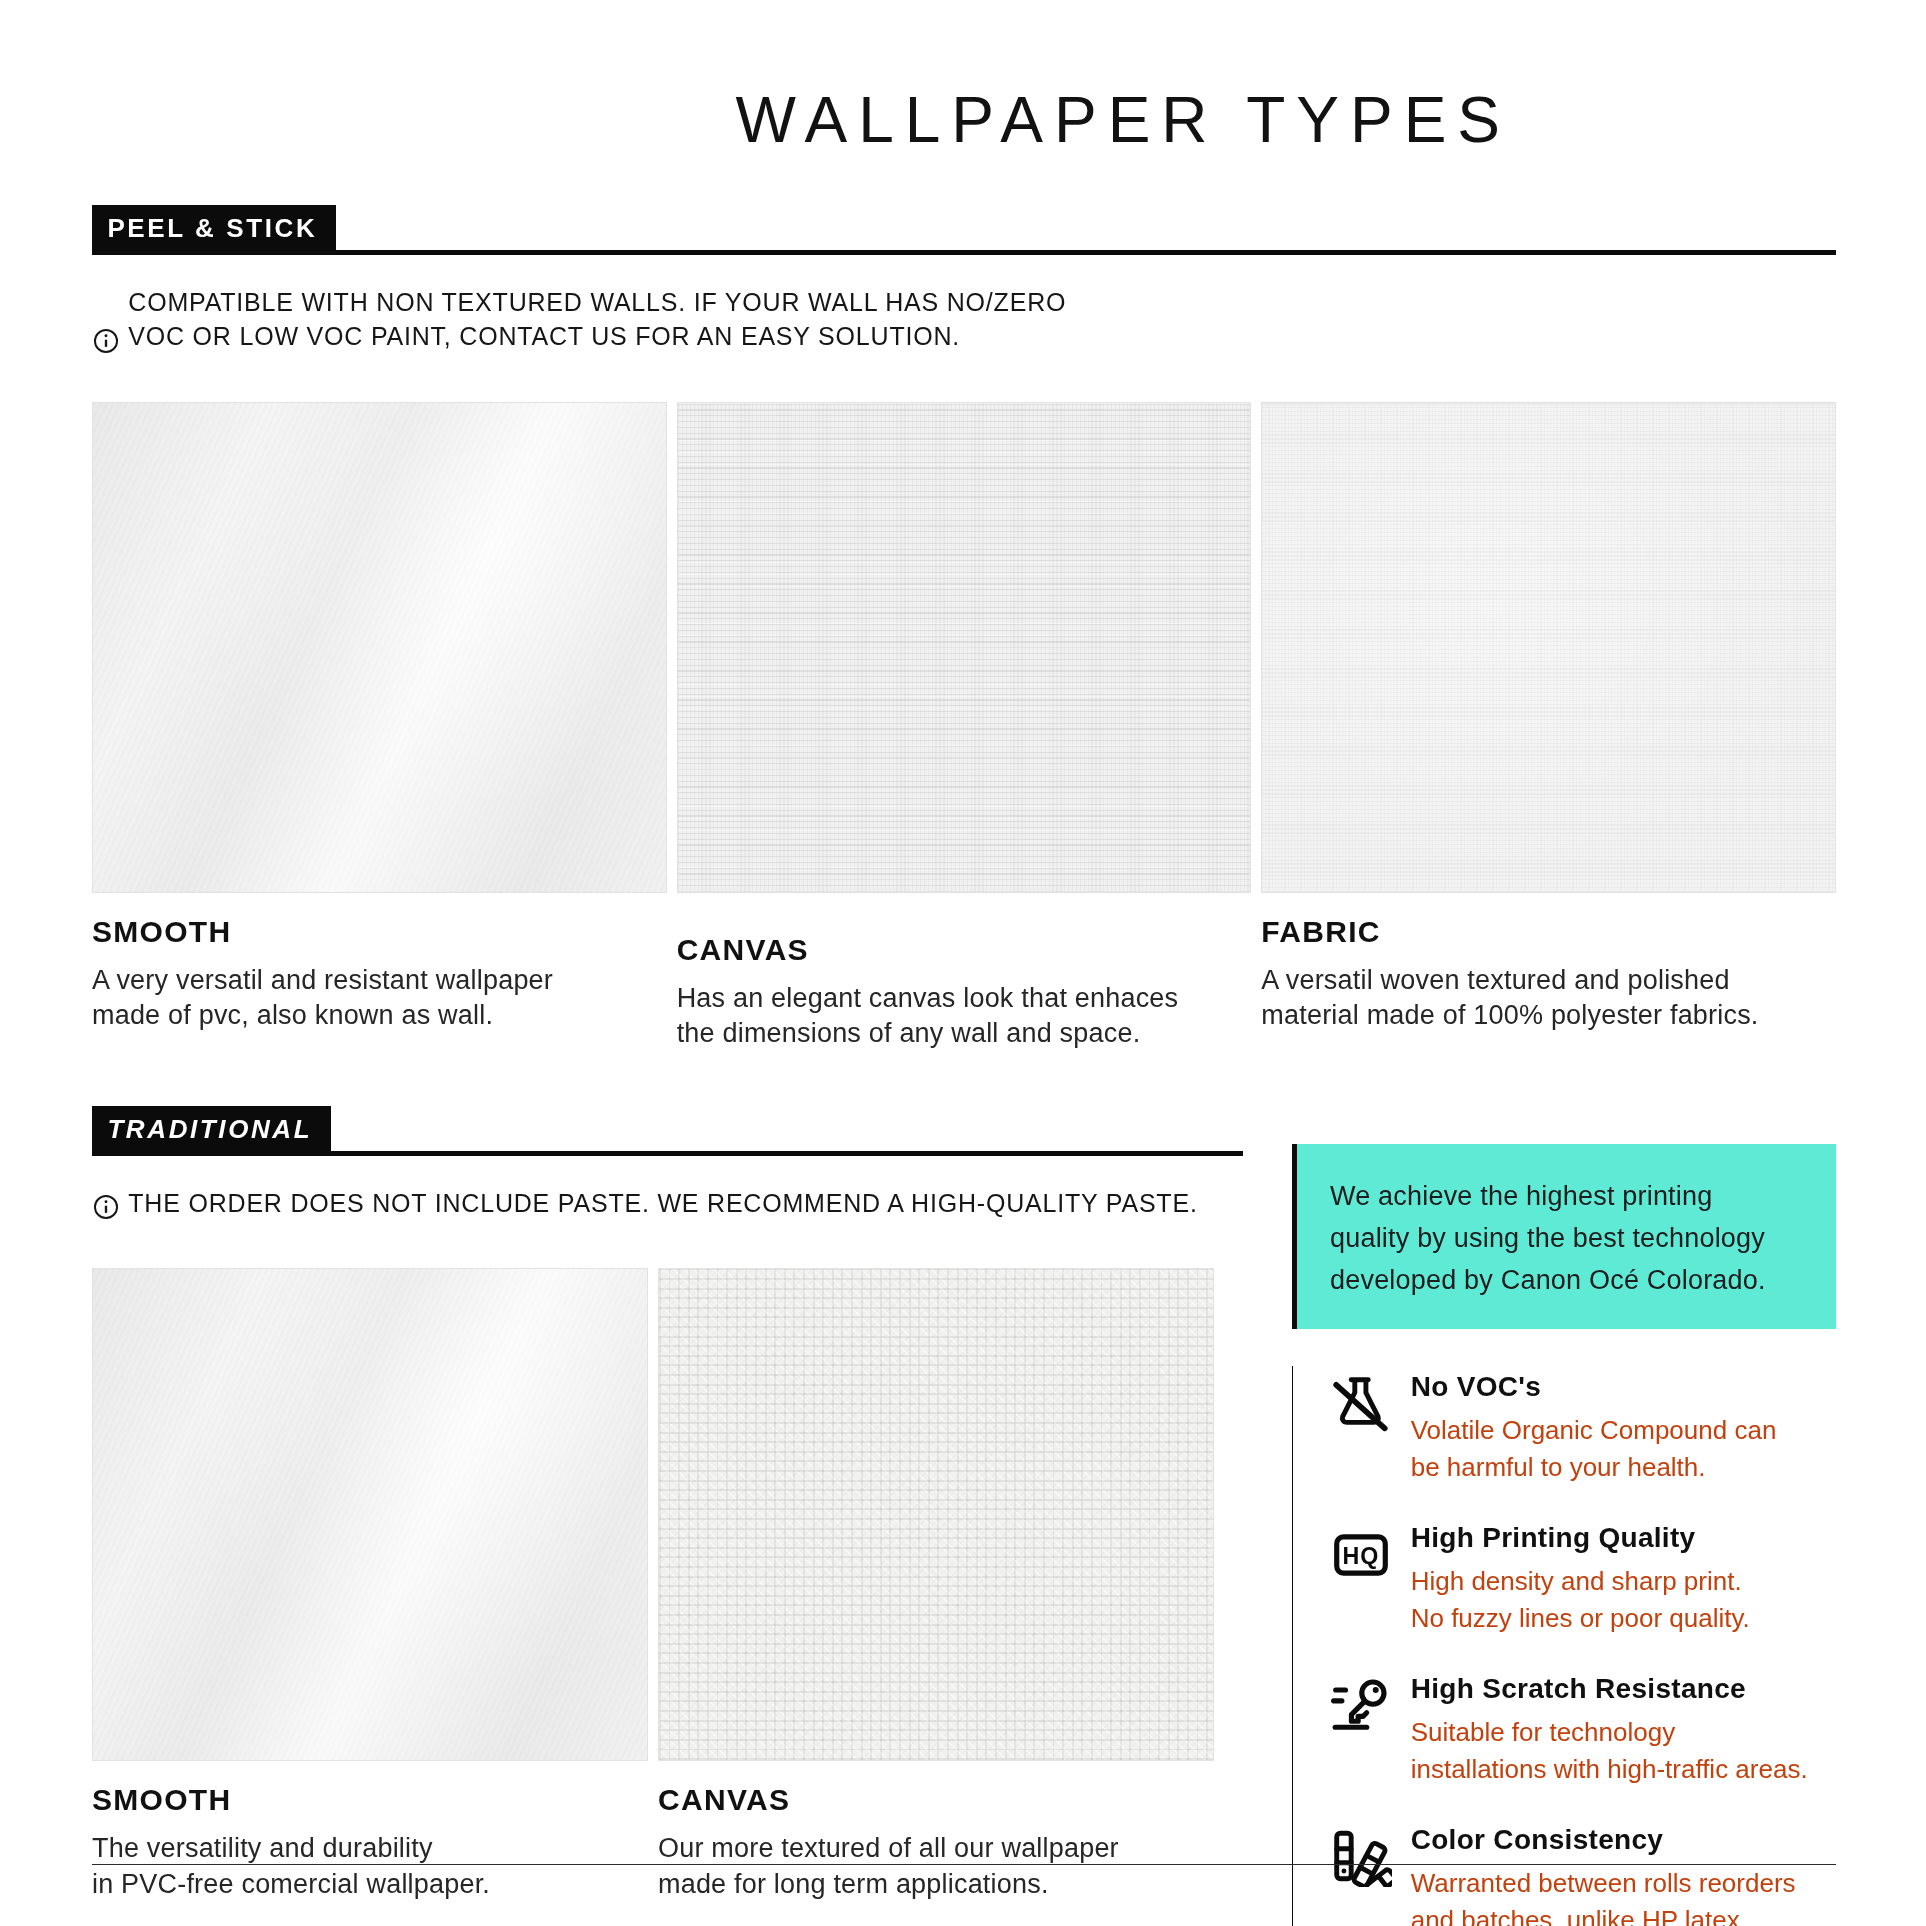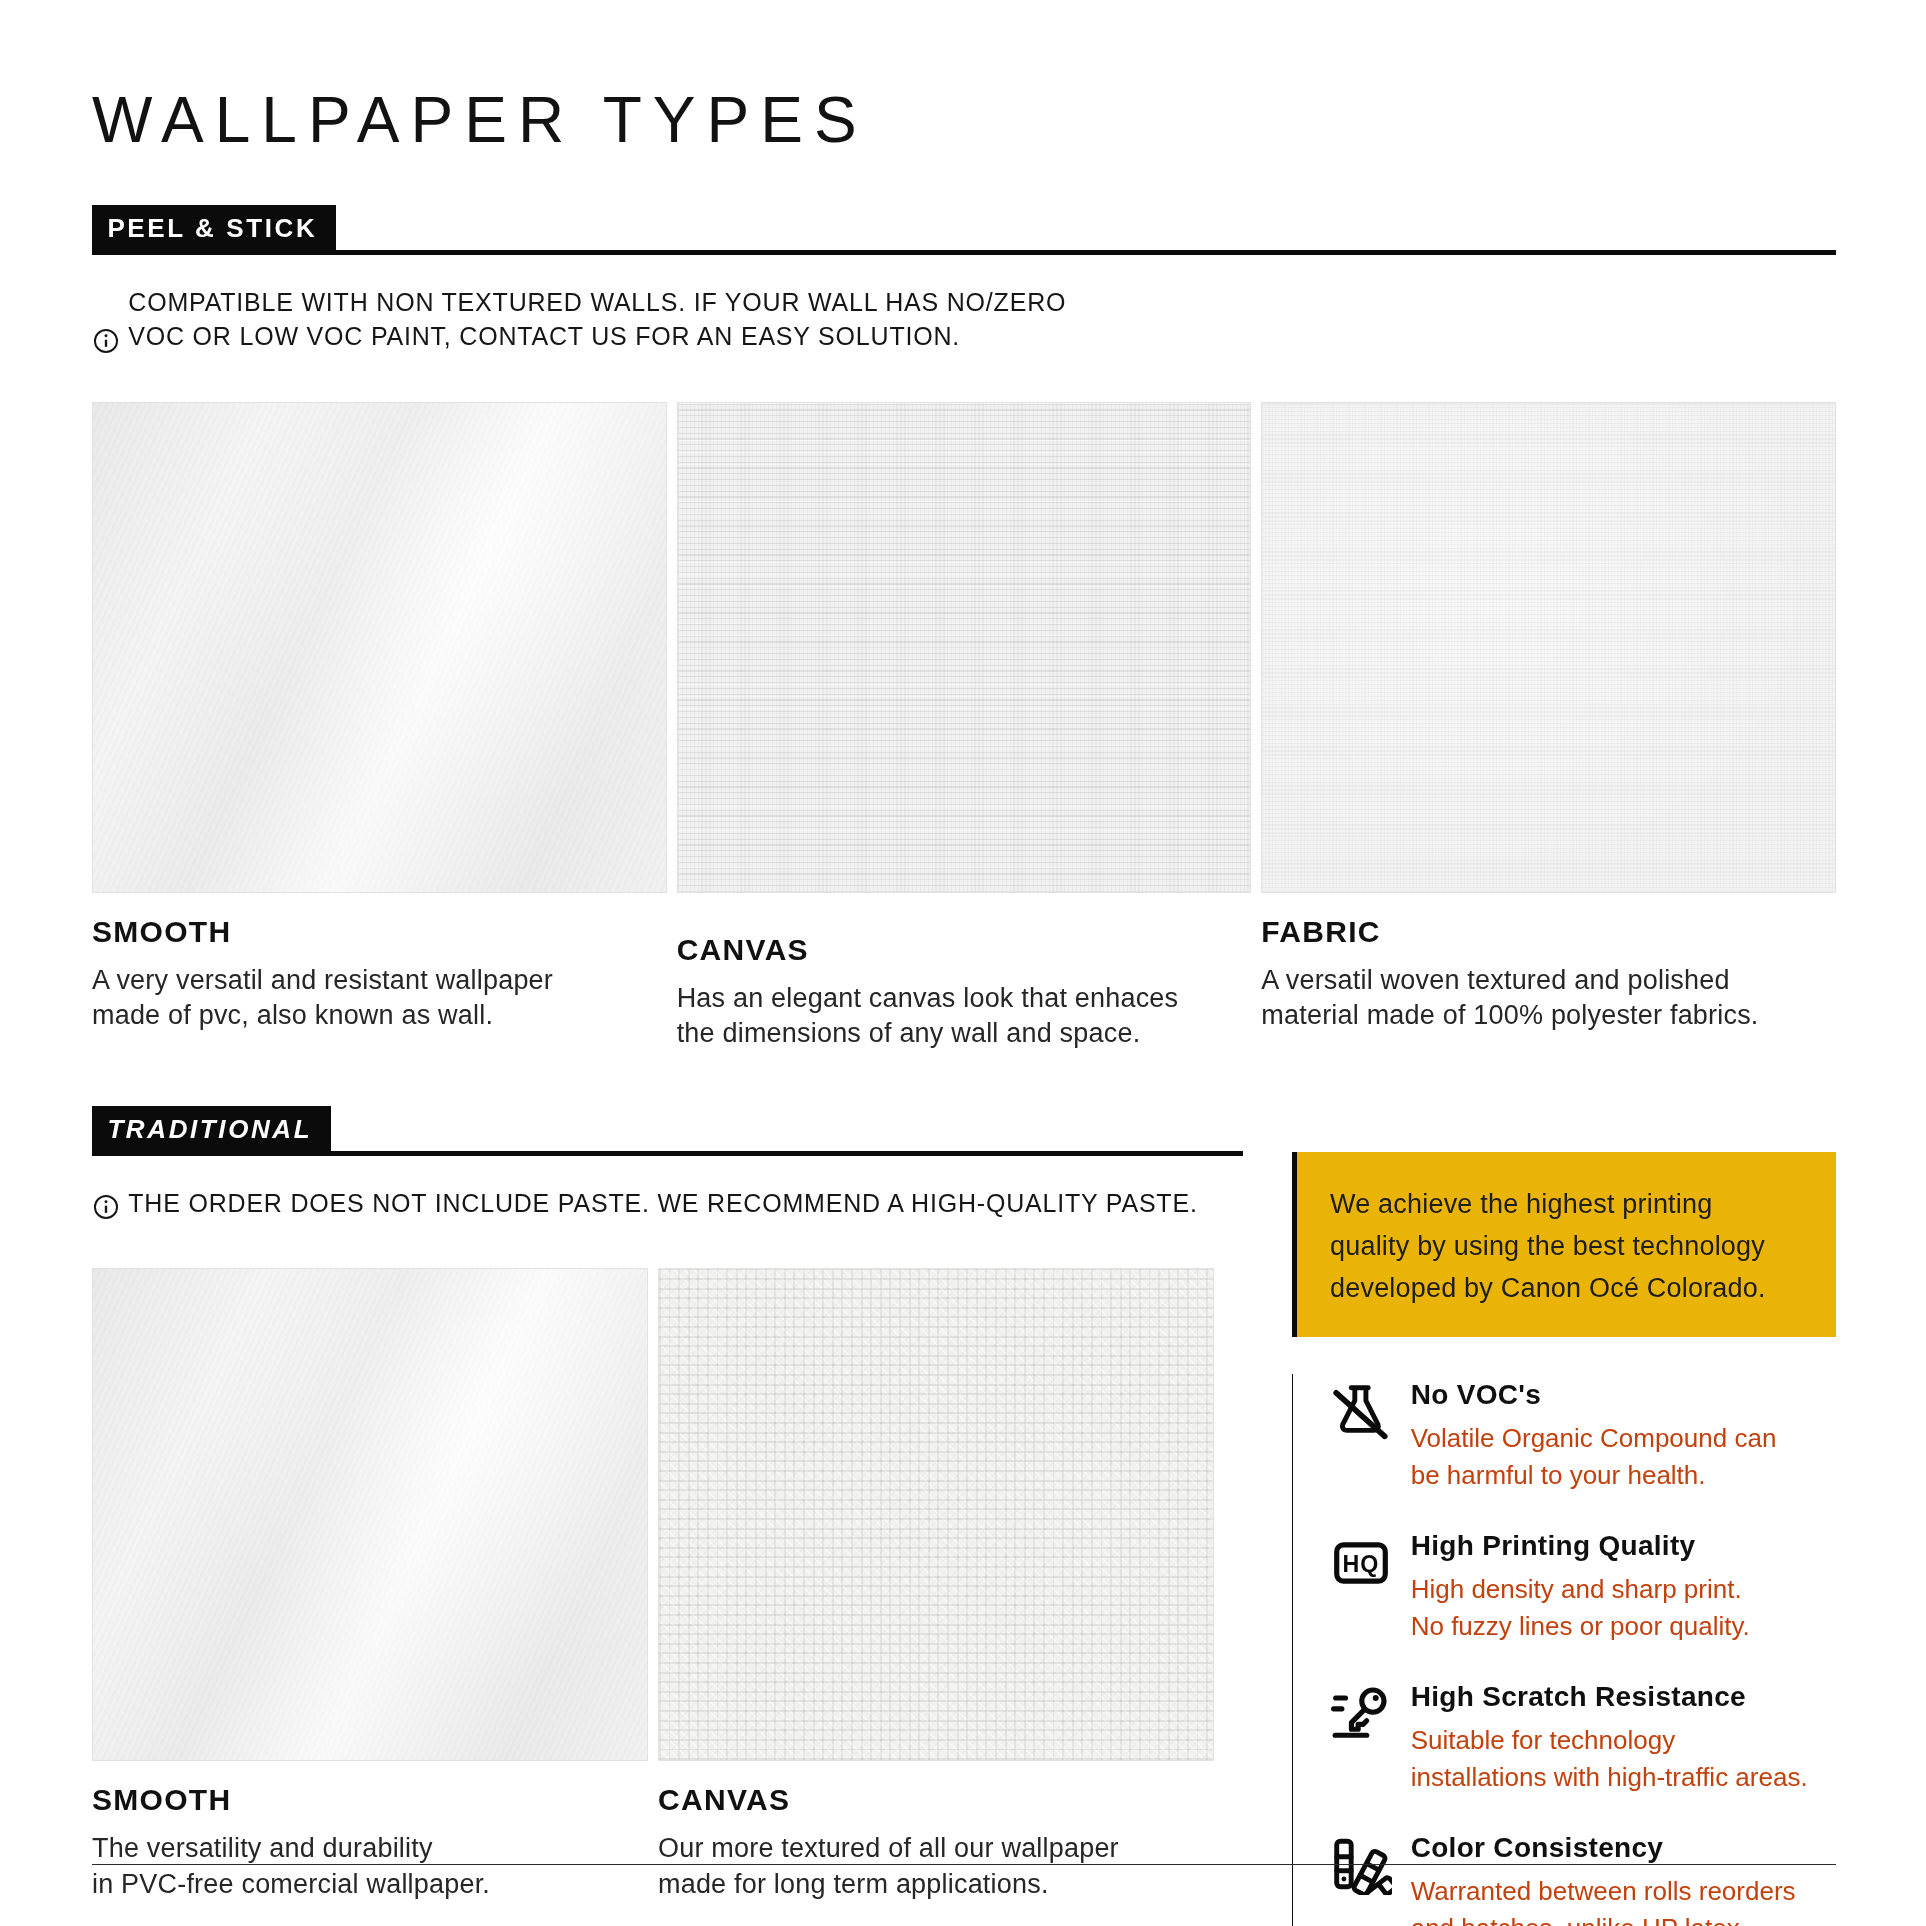--- a/index.html
+++ b/index.html
@@ -7,21 +7,21 @@
   body {
     width:1926px; height:1926px;
     font-family:"Liberation Sans", sans-serif;
     color:#1c1c1c;
     position:relative;
     overflow:hidden;
   }
   .page { width:1926px; height:1926px; padding:83px 90px 0 92px; }
 
   
-  .title-wrap { width:1419px; text-align:left; }
+  .title-wrap { width:1419px; text-align:right; }
   h1.page-title {
     font-size:64px; font-weight:300; letter-spacing:11px;
     color:#121212; white-space:nowrap;
   }
 
   
   .section-header { display:flex; align-items:center; border-bottom:5.1px solid #0b0b0b; }
   .section-header.short { width:1151px;font-style:italic; }
   .section-label {
     background:#0b0b0b; color:#ffffff;
@@ -98,24 +98,24 @@
 
   
   .bottom-area {
     display:grid; grid-template-columns:1151px 1fr;
     margin-top:54px;
   }
   .right-col { padding-top:38px; padding-left:49px; }
 
   .quality-box {
     position:relative;
-    background:#eab308;
+    background:#5eead4;
     border-left:5.8px solid #0b0b0b;
     padding:31px 19px 28px 33px;
-    font-size:27px; line-height:1.56; color:#1d1d1d; letter-spacing:0.2px;margin-top:8px;
+    font-size:27px; line-height:1.56; color:#1d1d1d; letter-spacing:0.2px;
   }
 
   .features {
     margin-top:37px; margin-left:0;
     border-left:1.9px solid #0b0b0b;
     padding:5.1px 0 2.6px 37px;
   }
   .feature { display:grid; grid-template-columns:64px 1fr; column-gap:16.7px; margin-bottom:36px; }
   .feature:last-child { margin-bottom:0; }
   .feature-icon { width:62px; height:62px; margin-top:1.3px; }

